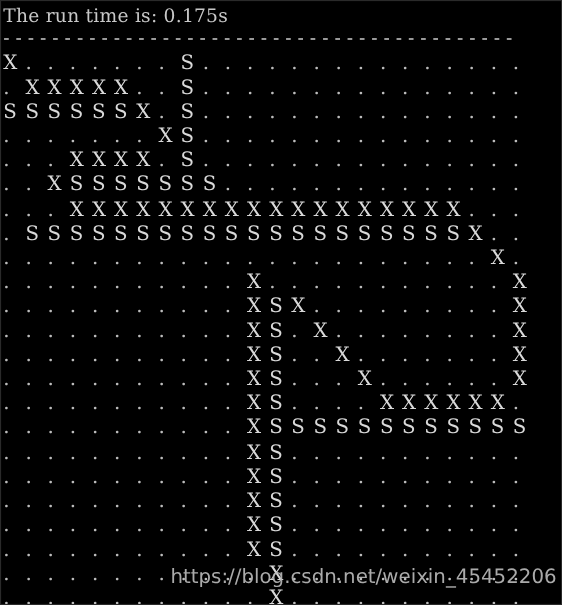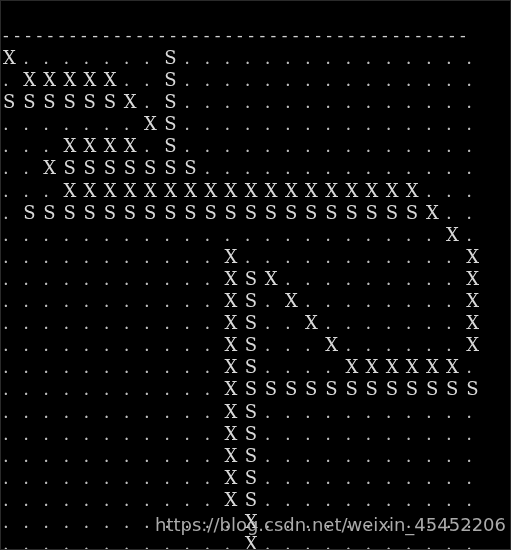--- a/index.html
+++ b/index.html
@@ -91,20 +91,21 @@
     font-family: "DejaVu Sans", "Liberation Sans", sans-serif;
     opacity: 0.92;
     white-space: pre;
   }
 </style>
 </head>
 <body>
 
 <div id="console-window">
 
+  <div id="header-line" class="console-text">The run time is: 0.175s</div>
 
   <div id="separator-line" class="console-text">- - - - - - - - - - - - - - - - - - - - - - - - - - - - - - - - - - - - - - - - - -</div>
 
   <div id="grid" class="console-text"><span class="grid-row"><span class="cell cell-x">X</span><span class="cell cell-dot">.</span><span class="cell cell-dot">.</span><span class="cell cell-dot">.</span><span class="cell cell-dot">.</span><span class="cell cell-dot">.</span><span class="cell cell-dot">.</span><span class="cell cell-dot">.</span><span class="cell cell-s">S</span><span class="cell cell-dot">.</span><span class="cell cell-dot">.</span><span class="cell cell-dot">.</span><span class="cell cell-dot">.</span><span class="cell cell-dot">.</span><span class="cell cell-dot">.</span><span class="cell cell-dot">.</span><span class="cell cell-dot">.</span><span class="cell cell-dot">.</span><span class="cell cell-dot">.</span><span class="cell cell-dot">.</span><span class="cell cell-dot">.</span><span class="cell cell-dot">.</span><span class="cell cell-dot">.</span><span class="cell cell-dot">.</span></span><span class="grid-row"><span class="cell cell-dot">.</span><span class="cell cell-x">X</span><span class="cell cell-x">X</span><span class="cell cell-x">X</span><span class="cell cell-x">X</span><span class="cell cell-x">X</span><span class="cell cell-dot">.</span><span class="cell cell-dot">.</span><span class="cell cell-s">S</span><span class="cell cell-dot">.</span><span class="cell cell-dot">.</span><span class="cell cell-dot">.</span><span class="cell cell-dot">.</span><span class="cell cell-dot">.</span><span class="cell cell-dot">.</span><span class="cell cell-dot">.</span><span class="cell cell-dot">.</span><span class="cell cell-dot">.</span><span class="cell cell-dot">.</span><span class="cell cell-dot">.</span><span class="cell cell-dot">.</span><span class="cell cell-dot">.</span><span class="cell cell-dot">.</span><span class="cell cell-dot">.</span></span><span class="grid-row"><span class="cell cell-s">S</span><span class="cell cell-s">S</span><span class="cell cell-s">S</span><span class="cell cell-s">S</span><span class="cell cell-s">S</span><span class="cell cell-s">S</span><span class="cell cell-x">X</span><span class="cell cell-dot">.</span><span class="cell cell-s">S</span><span class="cell cell-dot">.</span><span class="cell cell-dot">.</span><span class="cell cell-dot">.</span><span class="cell cell-dot">.</span><span class="cell cell-dot">.</span><span class="cell cell-dot">.</span><span class="cell cell-dot">.</span><span class="cell cell-dot">.</span><span class="cell cell-dot">.</span><span class="cell cell-dot">.</span><span class="cell cell-dot">.</span><span class="cell cell-dot">.</span><span class="cell cell-dot">.</span><span class="cell cell-dot">.</span><span class="cell cell-dot">.</span></span><span class="grid-row"><span class="cell cell-dot">.</span><span class="cell cell-dot">.</span><span class="cell cell-dot">.</span><span class="cell cell-dot">.</span><span class="cell cell-dot">.</span><span class="cell cell-dot">.</span><span class="cell cell-dot">.</span><span class="cell cell-x">X</span><span class="cell cell-s">S</span><span class="cell cell-dot">.</span><span class="cell cell-dot">.</span><span class="cell cell-dot">.</span><span class="cell cell-dot">.</span><span class="cell cell-dot">.</span><span class="cell cell-dot">.</span><span class="cell cell-dot">.</span><span class="cell cell-dot">.</span><span class="cell cell-dot">.</span><span class="cell cell-dot">.</span><span class="cell cell-dot">.</span><span class="cell cell-dot">.</span><span class="cell cell-dot">.</span><span class="cell cell-dot">.</span><span class="cell cell-dot">.</span></span><span class="grid-row"><span class="cell cell-dot">.</span><span class="cell cell-dot">.</span><span class="cell cell-dot">.</span><span class="cell cell-x">X</span><span class="cell cell-x">X</span><span class="cell cell-x">X</span><span class="cell cell-x">X</span><span class="cell cell-dot">.</span><span class="cell cell-s">S</span><span class="cell cell-dot">.</span><span class="cell cell-dot">.</span><span class="cell cell-dot">.</span><span class="cell cell-dot">.</span><span class="cell cell-dot">.</span><span class="cell cell-dot">.</span><span class="cell cell-dot">.</span><span class="cell cell-dot">.</span><span class="cell cell-dot">.</span><span class="cell cell-dot">.</span><span class="cell cell-dot">.</span><span class="cell cell-dot">.</span><span class="cell cell-dot">.</span><span class="cell cell-dot">.</span><span class="cell cell-dot">.</span></span><span class="grid-row"><span class="cell cell-dot">.</span><span class="cell cell-dot">.</span><span class="cell cell-x">X</span><span class="cell cell-s">S</span><span class="cell cell-s">S</span><span class="cell cell-s">S</span><span class="cell cell-s">S</span><span class="cell cell-s">S</span><span class="cell cell-s">S</span><span class="cell cell-s">S</span><span class="cell cell-dot">.</span><span class="cell cell-dot">.</span><span class="cell cell-dot">.</span><span class="cell cell-dot">.</span><span class="cell cell-dot">.</span><span class="cell cell-dot">.</span><span class="cell cell-dot">.</span><span class="cell cell-dot">.</span><span class="cell cell-dot">.</span><span class="cell cell-dot">.</span><span class="cell cell-dot">.</span><span class="cell cell-dot">.</span><span class="cell cell-dot">.</span><span class="cell cell-dot">.</span></span><span class="grid-row"><span class="cell cell-dot">.</span><span class="cell cell-dot">.</span><span class="cell cell-dot">.</span><span class="cell cell-x">X</span><span class="cell cell-x">X</span><span class="cell cell-x">X</span><span class="cell cell-x">X</span><span class="cell cell-x">X</span><span class="cell cell-x">X</span><span class="cell cell-x">X</span><span class="cell cell-x">X</span><span class="cell cell-x">X</span><span class="cell cell-x">X</span><span class="cell cell-x">X</span><span class="cell cell-x">X</span><span class="cell cell-x">X</span><span class="cell cell-x">X</span><span class="cell cell-x">X</span><span class="cell cell-x">X</span><span class="cell cell-x">X</span><span class="cell cell-x">X</span><span class="cell cell-dot">.</span><span class="cell cell-dot">.</span><span class="cell cell-dot">.</span></span><span class="grid-row"><span class="cell cell-dot">.</span><span class="cell cell-s">S</span><span class="cell cell-s">S</span><span class="cell cell-s">S</span><span class="cell cell-s">S</span><span class="cell cell-s">S</span><span class="cell cell-s">S</span><span class="cell cell-s">S</span><span class="cell cell-s">S</span><span class="cell cell-s">S</span><span class="cell cell-s">S</span><span class="cell cell-s">S</span><span class="cell cell-s">S</span><span class="cell cell-s">S</span><span class="cell cell-s">S</span><span class="cell cell-s">S</span><span class="cell cell-s">S</span><span class="cell cell-s">S</span><span class="cell cell-s">S</span><span class="cell cell-s">S</span><span class="cell cell-s">S</span><span class="cell cell-x">X</span><span class="cell cell-dot">.</span><span class="cell cell-dot">.</span></span><span class="grid-row"><span class="cell cell-dot">.</span><span class="cell cell-dot">.</span><span class="cell cell-dot">.</span><span class="cell cell-dot">.</span><span class="cell cell-dot">.</span><span class="cell cell-dot">.</span><span class="cell cell-dot">.</span><span class="cell cell-dot">.</span><span class="cell cell-dot">.</span><span class="cell cell-dot">.</span><span class="cell cell-dot">.</span><span class="cell cell-dot">.</span><span class="cell cell-dot">.</span><span class="cell cell-dot">.</span><span class="cell cell-dot">.</span><span class="cell cell-dot">.</span><span class="cell cell-dot">.</span><span class="cell cell-dot">.</span><span class="cell cell-dot">.</span><span class="cell cell-dot">.</span><span class="cell cell-dot">.</span><span class="cell cell-dot">.</span><span class="cell cell-x">X</span><span class="cell cell-dot">.</span></span><span class="grid-row"><span class="cell cell-dot">.</span><span class="cell cell-dot">.</span><span class="cell cell-dot">.</span><span class="cell cell-dot">.</span><span class="cell cell-dot">.</span><span class="cell cell-dot">.</span><span class="cell cell-dot">.</span><span class="cell cell-dot">.</span><span class="cell cell-dot">.</span><span class="cell cell-dot">.</span><span class="cell cell-dot">.</span><span class="cell cell-x">X</span><span class="cell cell-dot">.</span><span class="cell cell-dot">.</span><span class="cell cell-dot">.</span><span class="cell cell-dot">.</span><span class="cell cell-dot">.</span><span class="cell cell-dot">.</span><span class="cell cell-dot">.</span><span class="cell cell-dot">.</span><span class="cell cell-dot">.</span><span class="cell cell-dot">.</span><span class="cell cell-dot">.</span><span class="cell cell-x">X</span></span><span class="grid-row"><span class="cell cell-dot">.</span><span class="cell cell-dot">.</span><span class="cell cell-dot">.</span><span class="cell cell-dot">.</span><span class="cell cell-dot">.</span><span class="cell cell-dot">.</span><span class="cell cell-dot">.</span><span class="cell cell-dot">.</span><span class="cell cell-dot">.</span><span class="cell cell-dot">.</span><span class="cell cell-dot">.</span><span class="cell cell-x">X</span><span class="cell cell-s">S</span><span class="cell cell-x">X</span><span class="cell cell-dot">.</span><span class="cell cell-dot">.</span><span class="cell cell-dot">.</span><span class="cell cell-dot">.</span><span class="cell cell-dot">.</span><span class="cell cell-dot">.</span><span class="cell cell-dot">.</span><span class="cell cell-dot">.</span><span class="cell cell-dot">.</span><span class="cell cell-x">X</span></span><span class="grid-row"><span class="cell cell-dot">.</span><span class="cell cell-dot">.</span><span class="cell cell-dot">.</span><span class="cell cell-dot">.</span><span class="cell cell-dot">.</span><span class="cell cell-dot">.</span><span class="cell cell-dot">.</span><span class="cell cell-dot">.</span><span class="cell cell-dot">.</span><span class="cell cell-dot">.</span><span class="cell cell-dot">.</span><span class="cell cell-x">X</span><span class="cell cell-s">S</span><span class="cell cell-dot">.</span><span class="cell cell-x">X</span><span class="cell cell-dot">.</span><span class="cell cell-dot">.</span><span class="cell cell-dot">.</span><span class="cell cell-dot">.</span><span class="cell cell-dot">.</span><span class="cell cell-dot">.</span><span class="cell cell-dot">.</span><span class="cell cell-dot">.</span><span class="cell cell-x">X</span></span><span class="grid-row"><span class="cell cell-dot">.</span><span class="cell cell-dot">.</span><span class="cell cell-dot">.</span><span class="cell cell-dot">.</span><span class="cell cell-dot">.</span><span class="cell cell-dot">.</span><span class="cell cell-dot">.</span><span class="cell cell-dot">.</span><span class="cell cell-dot">.</span><span class="cell cell-dot">.</span><span class="cell cell-dot">.</span><span class="cell cell-x">X</span><span class="cell cell-s">S</span><span class="cell cell-dot">.</span><span class="cell cell-dot">.</span><span class="cell cell-x">X</span><span class="cell cell-dot">.</span><span class="cell cell-dot">.</span><span class="cell cell-dot">.</span><span class="cell cell-dot">.</span><span class="cell cell-dot">.</span><span class="cell cell-dot">.</span><span class="cell cell-dot">.</span><span class="cell cell-x">X</span></span><span class="grid-row"><span class="cell cell-dot">.</span><span class="cell cell-dot">.</span><span class="cell cell-dot">.</span><span class="cell cell-dot">.</span><span class="cell cell-dot">.</span><span class="cell cell-dot">.</span><span class="cell cell-dot">.</span><span class="cell cell-dot">.</span><span class="cell cell-dot">.</span><span class="cell cell-dot">.</span><span class="cell cell-dot">.</span><span class="cell cell-x">X</span><span class="cell cell-s">S</span><span class="cell cell-dot">.</span><span class="cell cell-dot">.</span><span class="cell cell-dot">.</span><span class="cell cell-x">X</span><span class="cell cell-dot">.</span><span class="cell cell-dot">.</span><span class="cell cell-dot">.</span><span class="cell cell-dot">.</span><span class="cell cell-dot">.</span><span class="cell cell-dot">.</span><span class="cell cell-x">X</span></span><span class="grid-row"><span class="cell cell-dot">.</span><span class="cell cell-dot">.</span><span class="cell cell-dot">.</span><span class="cell cell-dot">.</span><span class="cell cell-dot">.</span><span class="cell cell-dot">.</span><span class="cell cell-dot">.</span><span class="cell cell-dot">.</span><span class="cell cell-dot">.</span><span class="cell cell-dot">.</span><span class="cell cell-dot">.</span><span class="cell cell-x">X</span><span class="cell cell-s">S</span><span class="cell cell-dot">.</span><span class="cell cell-dot">.</span><span class="cell cell-dot">.</span><span class="cell cell-dot">.</span><span class="cell cell-x">X</span><span class="cell cell-x">X</span><span class="cell cell-x">X</span><span class="cell cell-x">X</span><span class="cell cell-x">X</span><span class="cell cell-x">X</span><span class="cell cell-dot">.</span></span><span class="grid-row"><span class="cell cell-dot">.</span><span class="cell cell-dot">.</span><span class="cell cell-dot">.</span><span class="cell cell-dot">.</span><span class="cell cell-dot">.</span><span class="cell cell-dot">.</span><span class="cell cell-dot">.</span><span class="cell cell-dot">.</span><span class="cell cell-dot">.</span><span class="cell cell-dot">.</span><span class="cell cell-dot">.</span><span class="cell cell-x">X</span><span class="cell cell-s">S</span><span class="cell cell-s">S</span><span class="cell cell-s">S</span><span class="cell cell-s">S</span><span class="cell cell-s">S</span><span class="cell cell-s">S</span><span class="cell cell-s">S</span><span class="cell cell-s">S</span><span class="cell cell-s">S</span><span class="cell cell-s">S</span><span class="cell cell-s">S</span><span class="cell cell-s">S</span></span><span class="grid-row"><span class="cell cell-dot">.</span><span class="cell cell-dot">.</span><span class="cell cell-dot">.</span><span class="cell cell-dot">.</span><span class="cell cell-dot">.</span><span class="cell cell-dot">.</span><span class="cell cell-dot">.</span><span class="cell cell-dot">.</span><span class="cell cell-dot">.</span><span class="cell cell-dot">.</span><span class="cell cell-dot">.</span><span class="cell cell-x">X</span><span class="cell cell-s">S</span><span class="cell cell-dot">.</span><span class="cell cell-dot">.</span><span class="cell cell-dot">.</span><span class="cell cell-dot">.</span><span class="cell cell-dot">.</span><span class="cell cell-dot">.</span><span class="cell cell-dot">.</span><span class="cell cell-dot">.</span><span class="cell cell-dot">.</span><span class="cell cell-dot">.</span><span class="cell cell-dot">.</span></span><span class="grid-row"><span class="cell cell-dot">.</span><span class="cell cell-dot">.</span><span class="cell cell-dot">.</span><span class="cell cell-dot">.</span><span class="cell cell-dot">.</span><span class="cell cell-dot">.</span><span class="cell cell-dot">.</span><span class="cell cell-dot">.</span><span class="cell cell-dot">.</span><span class="cell cell-dot">.</span><span class="cell cell-dot">.</span><span class="cell cell-x">X</span><span class="cell cell-s">S</span><span class="cell cell-dot">.</span><span class="cell cell-dot">.</span><span class="cell cell-dot">.</span><span class="cell cell-dot">.</span><span class="cell cell-dot">.</span><span class="cell cell-dot">.</span><span class="cell cell-dot">.</span><span class="cell cell-dot">.</span><span class="cell cell-dot">.</span><span class="cell cell-dot">.</span><span class="cell cell-dot">.</span></span><span class="grid-row"><span class="cell cell-dot">.</span><span class="cell cell-dot">.</span><span class="cell cell-dot">.</span><span class="cell cell-dot">.</span><span class="cell cell-dot">.</span><span class="cell cell-dot">.</span><span class="cell cell-dot">.</span><span class="cell cell-dot">.</span><span class="cell cell-dot">.</span><span class="cell cell-dot">.</span><span class="cell cell-dot">.</span><span class="cell cell-x">X</span><span class="cell cell-s">S</span><span class="cell cell-dot">.</span><span class="cell cell-dot">.</span><span class="cell cell-dot">.</span><span class="cell cell-dot">.</span><span class="cell cell-dot">.</span><span class="cell cell-dot">.</span><span class="cell cell-dot">.</span><span class="cell cell-dot">.</span><span class="cell cell-dot">.</span><span class="cell cell-dot">.</span><span class="cell cell-dot">.</span></span><span class="grid-row"><span class="cell cell-dot">.</span><span class="cell cell-dot">.</span><span class="cell cell-dot">.</span><span class="cell cell-dot">.</span><span class="cell cell-dot">.</span><span class="cell cell-dot">.</span><span class="cell cell-dot">.</span><span class="cell cell-dot">.</span><span class="cell cell-dot">.</span><span class="cell cell-dot">.</span><span class="cell cell-dot">.</span><span class="cell cell-x">X</span><span class="cell cell-s">S</span><span class="cell cell-dot">.</span><span class="cell cell-dot">.</span><span class="cell cell-dot">.</span><span class="cell cell-dot">.</span><span class="cell cell-dot">.</span><span class="cell cell-dot">.</span><span class="cell cell-dot">.</span><span class="cell cell-dot">.</span><span class="cell cell-dot">.</span><span class="cell cell-dot">.</span><span class="cell cell-dot">.</span></span><span class="grid-row"><span class="cell cell-dot">.</span><span class="cell cell-dot">.</span><span class="cell cell-dot">.</span><span class="cell cell-dot">.</span><span class="cell cell-dot">.</span><span class="cell cell-dot">.</span><span class="cell cell-dot">.</span><span class="cell cell-dot">.</span><span class="cell cell-dot">.</span><span class="cell cell-dot">.</span><span class="cell cell-dot">.</span><span class="cell cell-x">X</span><span class="cell cell-s">S</span><span class="cell cell-dot">.</span><span class="cell cell-dot">.</span><span class="cell cell-dot">.</span><span class="cell cell-dot">.</span><span class="cell cell-dot">.</span><span class="cell cell-dot">.</span><span class="cell cell-dot">.</span><span class="cell cell-dot">.</span><span class="cell cell-dot">.</span><span class="cell cell-dot">.</span><span class="cell cell-dot">.</span></span><span class="grid-row"><span class="cell cell-dot">.</span><span class="cell cell-dot">.</span><span class="cell cell-dot">.</span><span class="cell cell-dot">.</span><span class="cell cell-dot">.</span><span class="cell cell-dot">.</span><span class="cell cell-dot">.</span><span class="cell cell-dot">.</span><span class="cell cell-dot">.</span><span class="cell cell-dot">.</span><span class="cell cell-dot">.</span><span class="cell cell-dot">.</span><span class="cell cell-x">X</span><span class="cell cell-dot">.</span><span class="cell cell-dot">.</span><span class="cell cell-dot">.</span><span class="cell cell-dot">.</span><span class="cell cell-dot">.</span><span class="cell cell-dot">.</span><span class="cell cell-dot">.</span><span class="cell cell-dot">.</span><span class="cell cell-dot">.</span><span class="cell cell-dot">.</span><span class="cell cell-dot">.</span></span><span class="grid-row"><span class="cell cell-dot">.</span><span class="cell cell-dot">.</span><span class="cell cell-dot">.</span><span class="cell cell-dot">.</span><span class="cell cell-dot">.</span><span class="cell cell-dot">.</span><span class="cell cell-dot">.</span><span class="cell cell-dot">.</span><span class="cell cell-dot">.</span><span class="cell cell-dot">.</span><span class="cell cell-dot">.</span><span class="cell cell-dot">.</span><span class="cell cell-x">X</span><span class="cell cell-dot">.</span><span class="cell cell-dot">.</span><span class="cell cell-dot">.</span><span class="cell cell-dot">.</span><span class="cell cell-dot">.</span><span class="cell cell-dot">.</span><span class="cell cell-dot">.</span><span class="cell cell-dot">.</span><span class="cell cell-dot">.</span><span class="cell cell-dot">.</span><span class="cell cell-dot">.</span></span></div>
 
 
   <div id="watermark">https://blog.csdn.net/weixin_45452206</div>
 
 </div>
 

